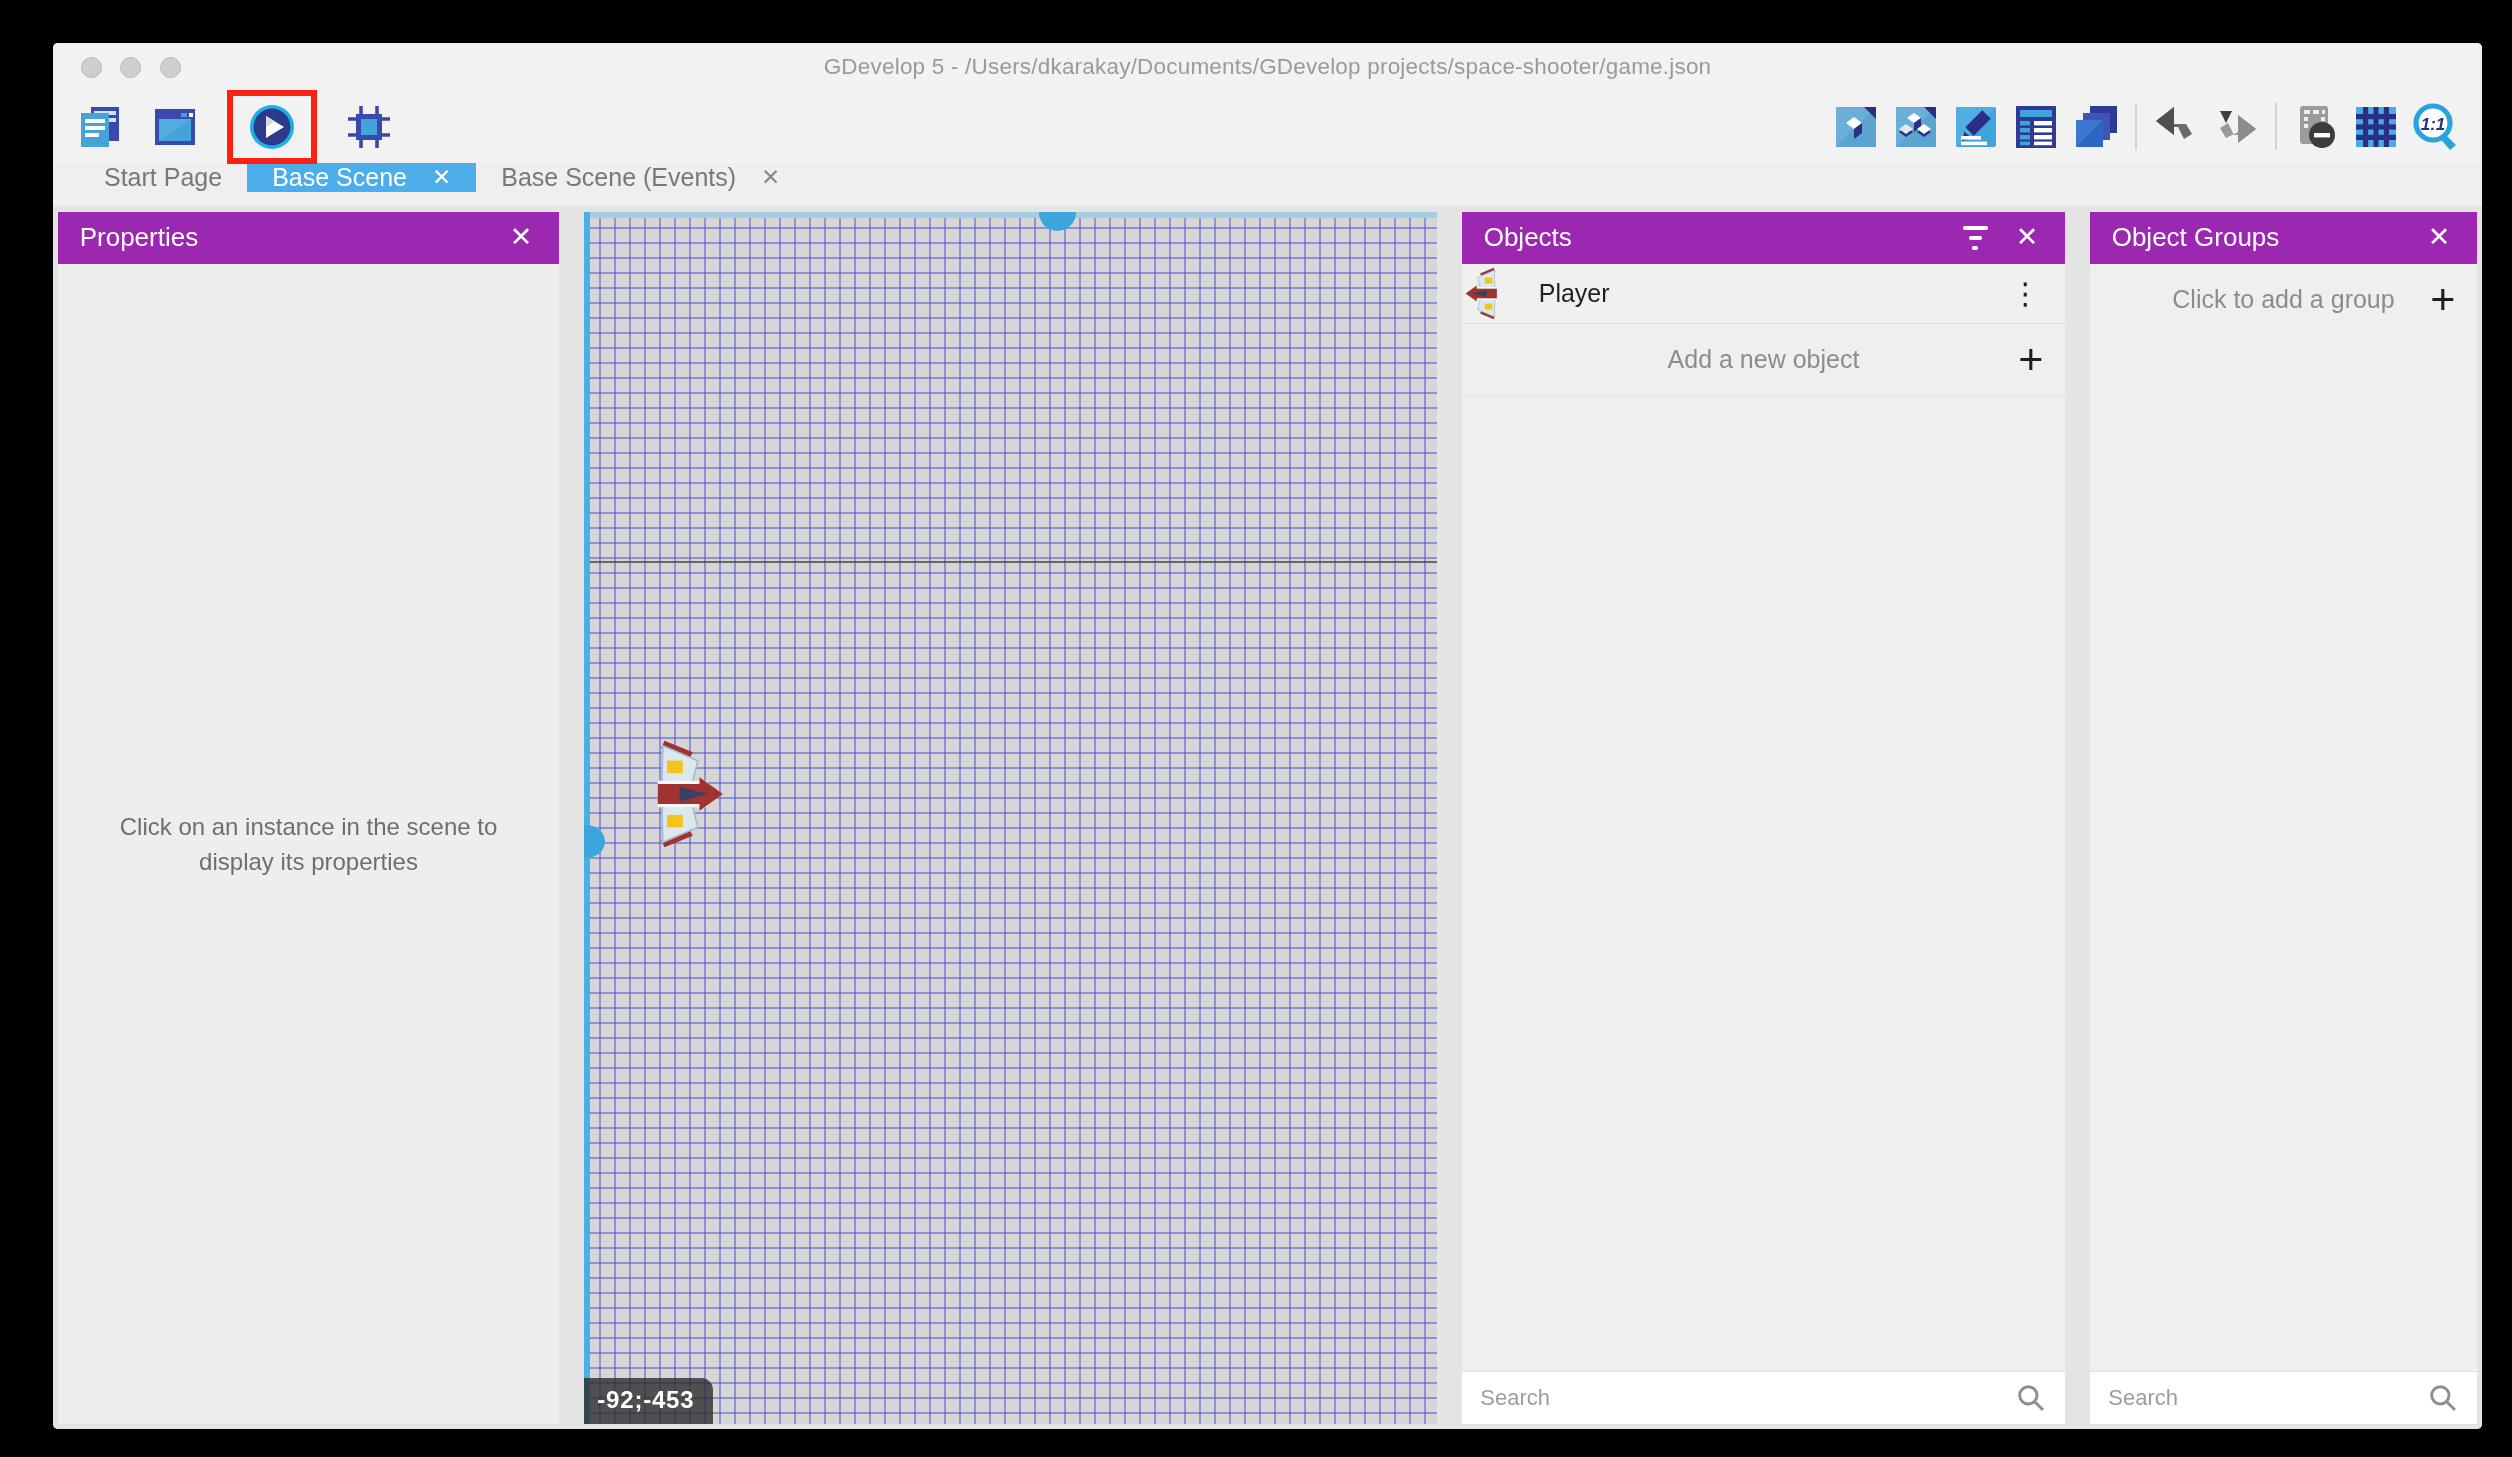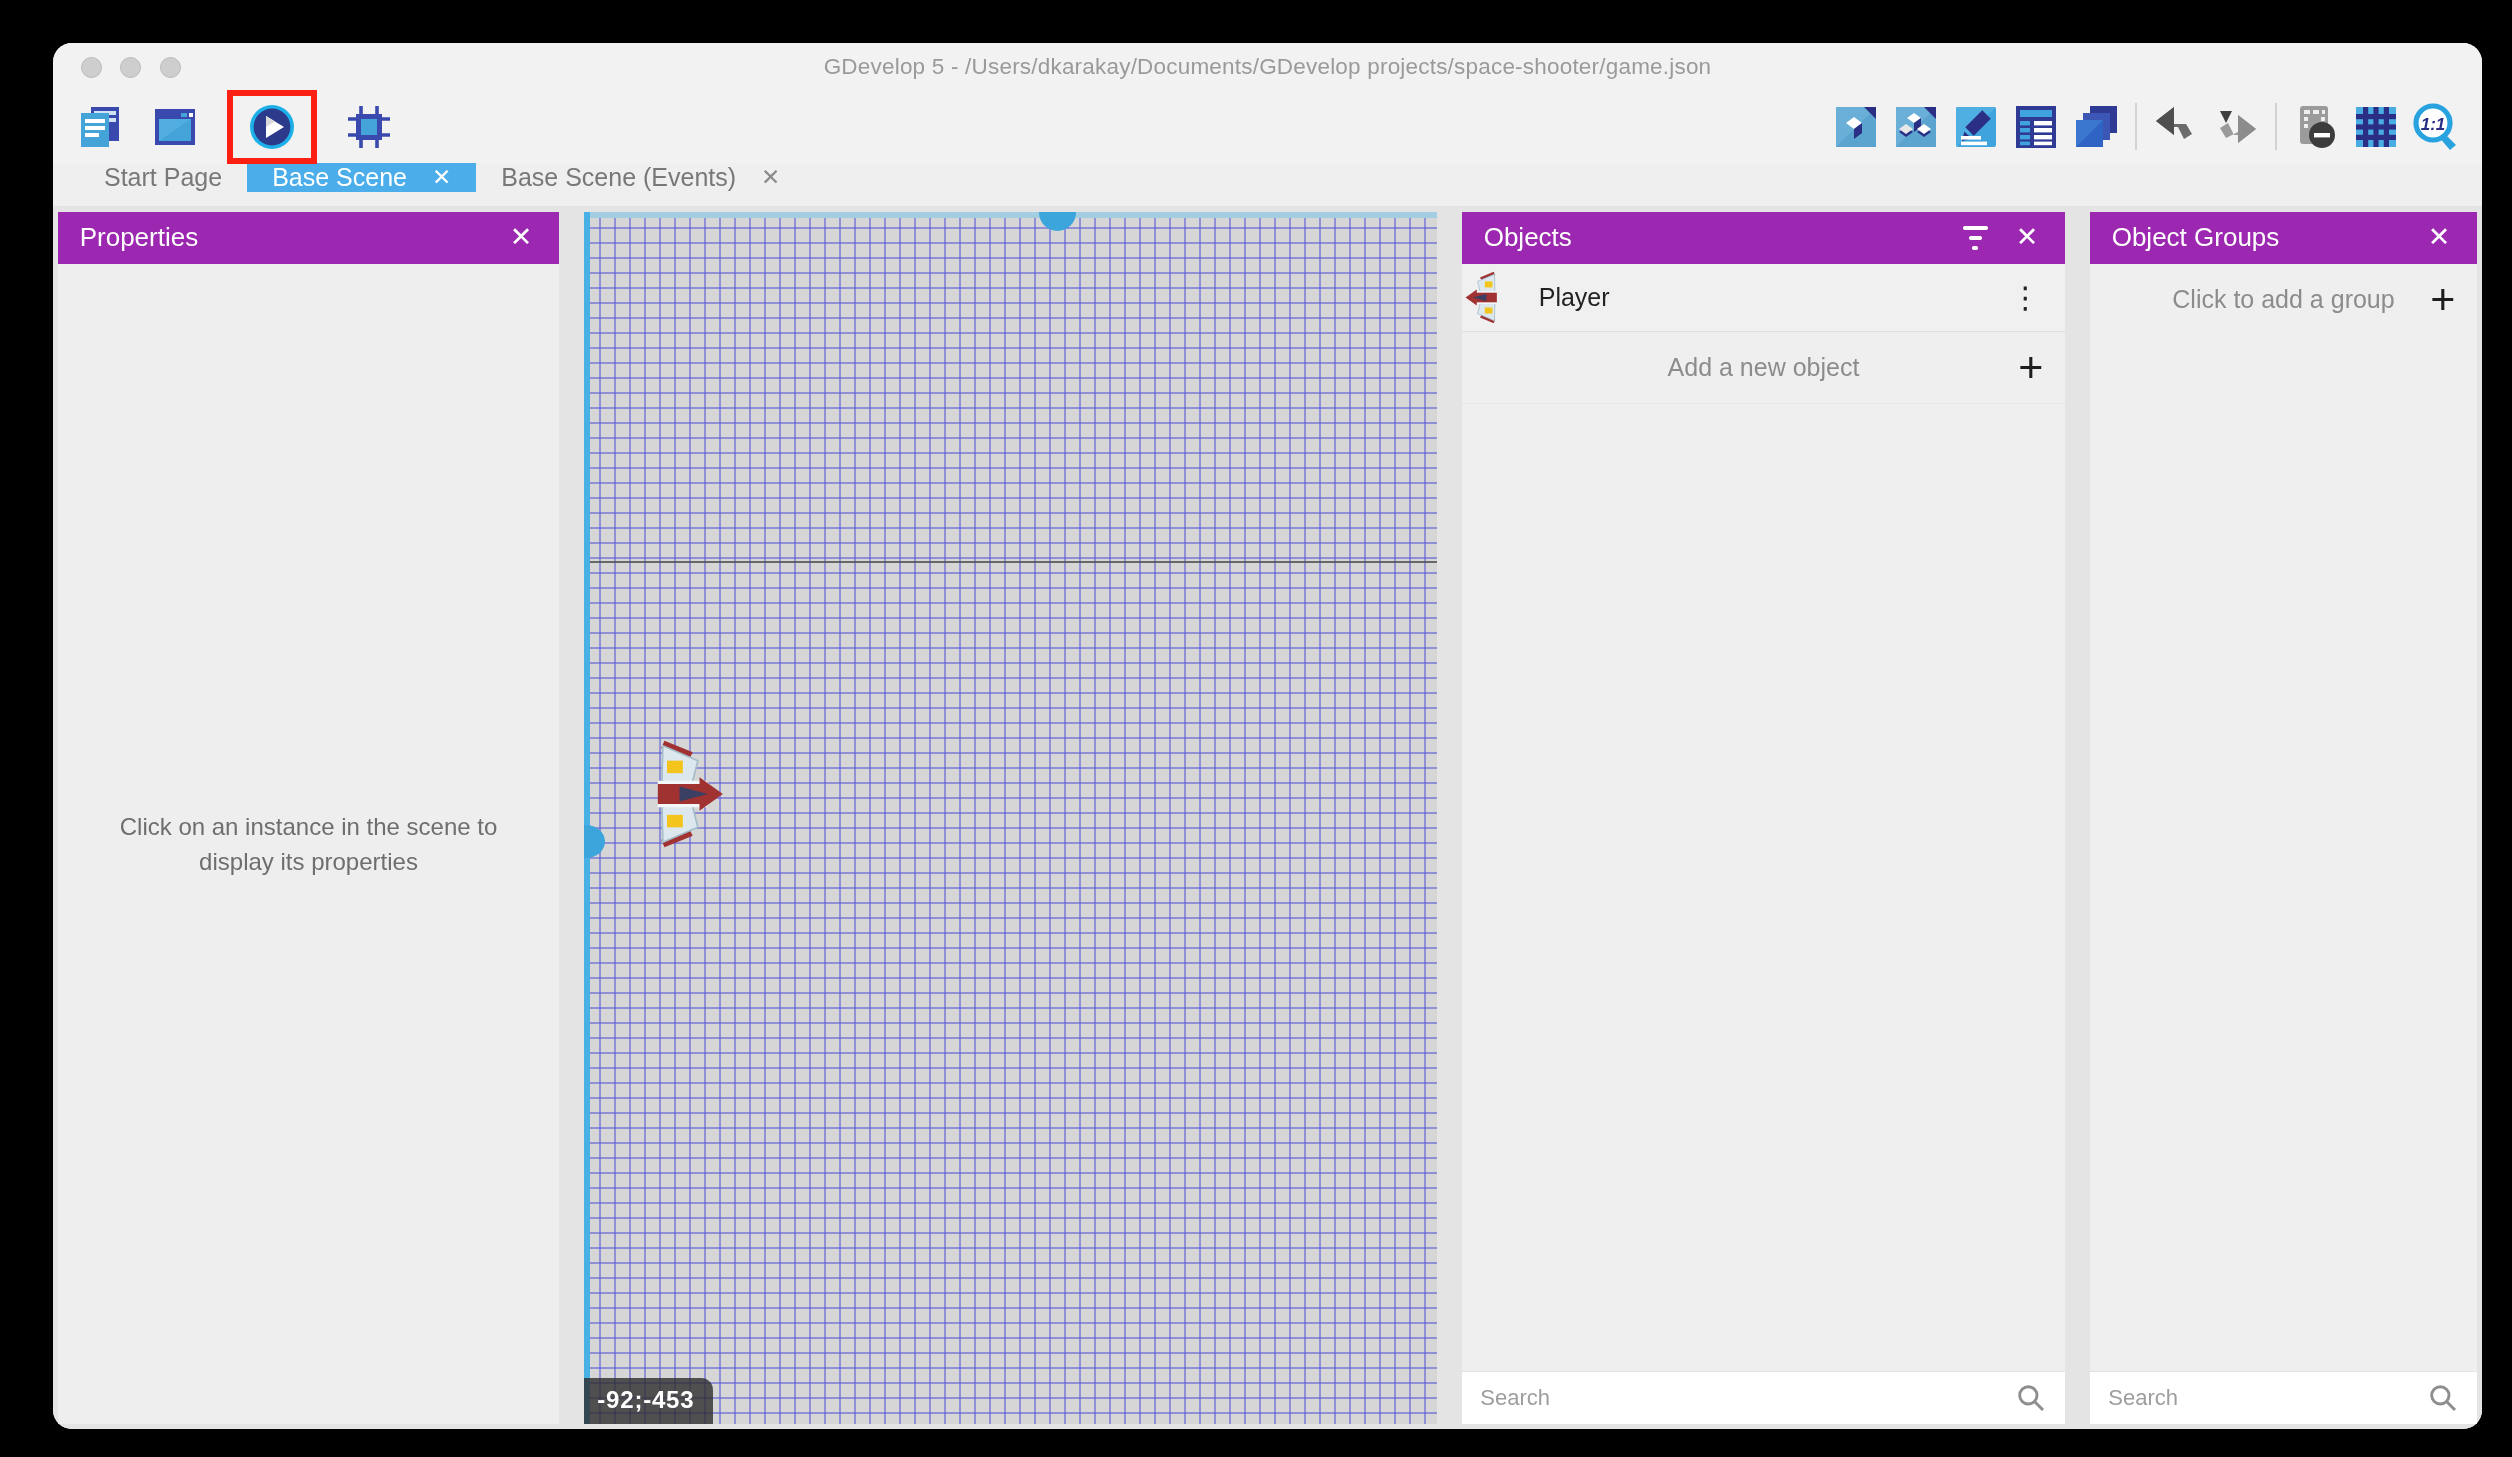--- a/index.html
+++ b/index.html
@@ -1,20 +1,20 @@
 <!DOCTYPE html>
 <html style="font-size:13.3px"><head>
 <meta charset="utf-8">
 <style>
   * { margin:0; padding:0; box-sizing:border-box; }
   html,body { width:2512px; height:1458px; background:#000; font-family:"Liberation Sans", sans-serif; overflow:hidden; }
 
   .window {
     position:absolute; left:53px; top:43px; width:2429px; height:1386px;
-    background:#f2f2f2; border-radius:19px; overflow:hidden;
+    background:#f2f2f2; border-radius:5px; overflow:hidden;
     display:flex; flex-direction:column;
   }
 
   
   .titlebar { height:48px; position:relative; display:flex; align-items:center; justify-content:center; background:#f2f2f2; }
   .traffic { position:absolute; left:28px; top:14px; display:flex; gap:18.3px; }
   .light { width:21px; height:21px; border-radius:50%; background:#cecece; border:0.8px solid #b9b9b9; }
   .win-title { font-size:22.5px; color:#9a9a9a; letter-spacing:0.2px; }
 
   
@@ -60,21 +60,21 @@
   .hscroll-thumb { position:absolute; top:-18.3px; left:455px; width:37px; height:37px; border-radius:50%; background:#3ba5dc; }
   .vscroll-track { position:absolute; left:0; top:0; bottom:0; width:5.8px; background:#47b0e4; }
   .vscroll-thumb { position:absolute; left:-16.7px; top:613px; width:38px; height:33px; border-radius:50%; background:#3ba5dc; }
   .ship { position:absolute; left:62px; top:527px; width:77px; height:110px; }
   .coords-badge { position:absolute; left:0; bottom:0; background:rgba(45,45,45,.8); color:#fff;
     font-size:24px; font-weight:bold; padding:8.3px 18.3px 10px 13.3px; border-top-right-radius:11.7px; letter-spacing:0.8px; }
 
   
   .objects { width:603px; flex:none; }
   .panel-body { flex:1; display:flex; flex-direction:column; background:#efefef; min-height:0; }
-  .obj-row { height:68px; flex:none; display:flex; align-items:center; border-bottom:1.7px solid #e0e0e0; background:#f0f0f0; cursor:pointer; }
+  .obj-row { height:60px; flex:none; display:flex; align-items:center; border-bottom:1.7px solid #e0e0e0; background:#f0f0f0; cursor:pointer; }
   .obj-thumb { width:50px; height:53px; margin-left:-3.3px; flex:none; }
   .obj-thumb svg { width:100%; height:100%; transform:scaleX(-1); }
   .obj-name { font-size:25px; color:#222; margin-left:30px; }
   .row-spacer { flex:1; }
   .dots-btn { font-size:30px; color:#222; padding:0 23px; cursor:pointer; letter-spacing:1.7px; }
   .add-row { height:72px; flex:none; display:flex; align-items:center; border-bottom:1.7px solid #e6e6e6; cursor:pointer; position:relative; }
   .add-label { position:absolute; left:0; right:0; text-align:center; font-size:25px; color:#8c8c8c; }
   .plus-btn { margin-left:auto; font-size:43px; font-weight:200; color:#1e1e1e; padding:0 21.7px; cursor:pointer; line-height:1; position:relative; }
   .panel-fill { flex:1; }
   .searchbar { height:53px; flex:none; background:#fff; display:flex; align-items:center; padding:0 18.3px; border-top:0.8px solid #e2e2e2; }

